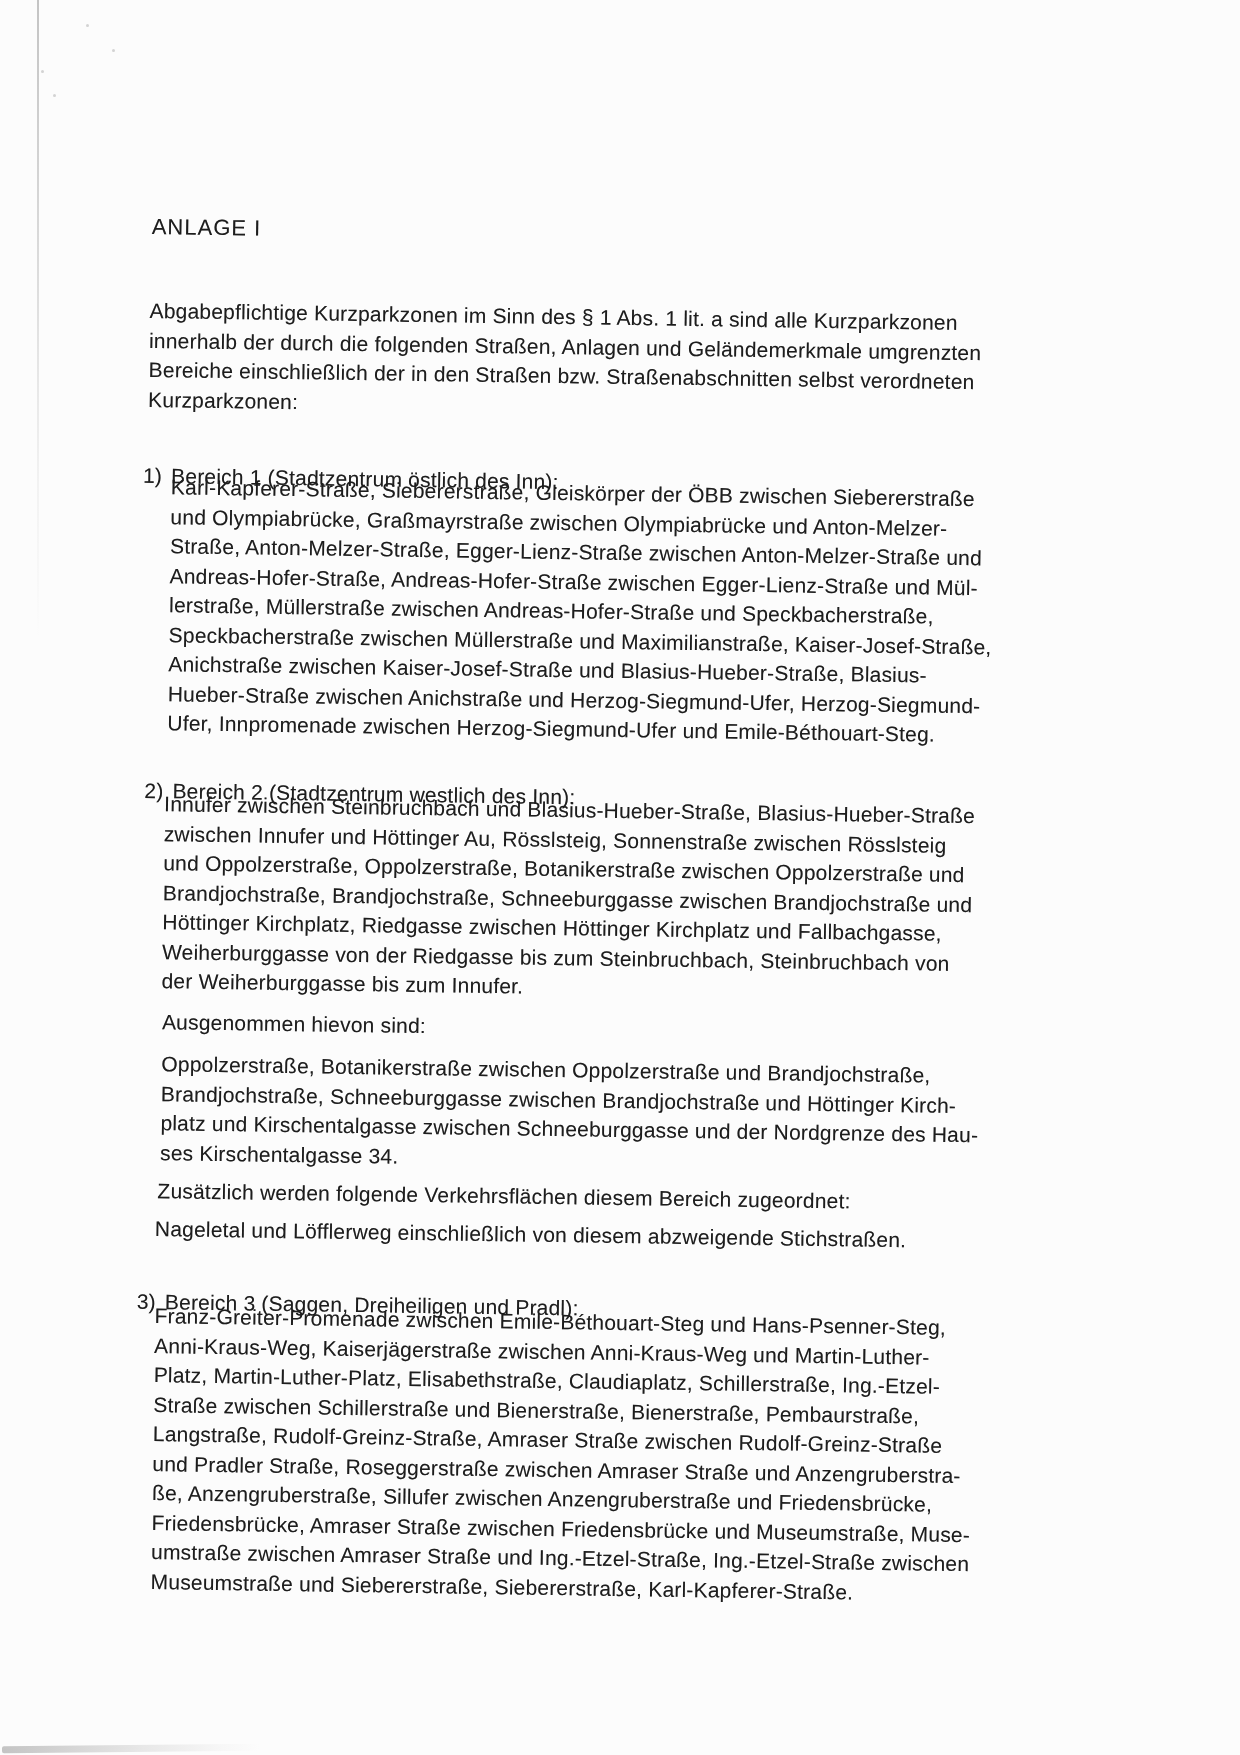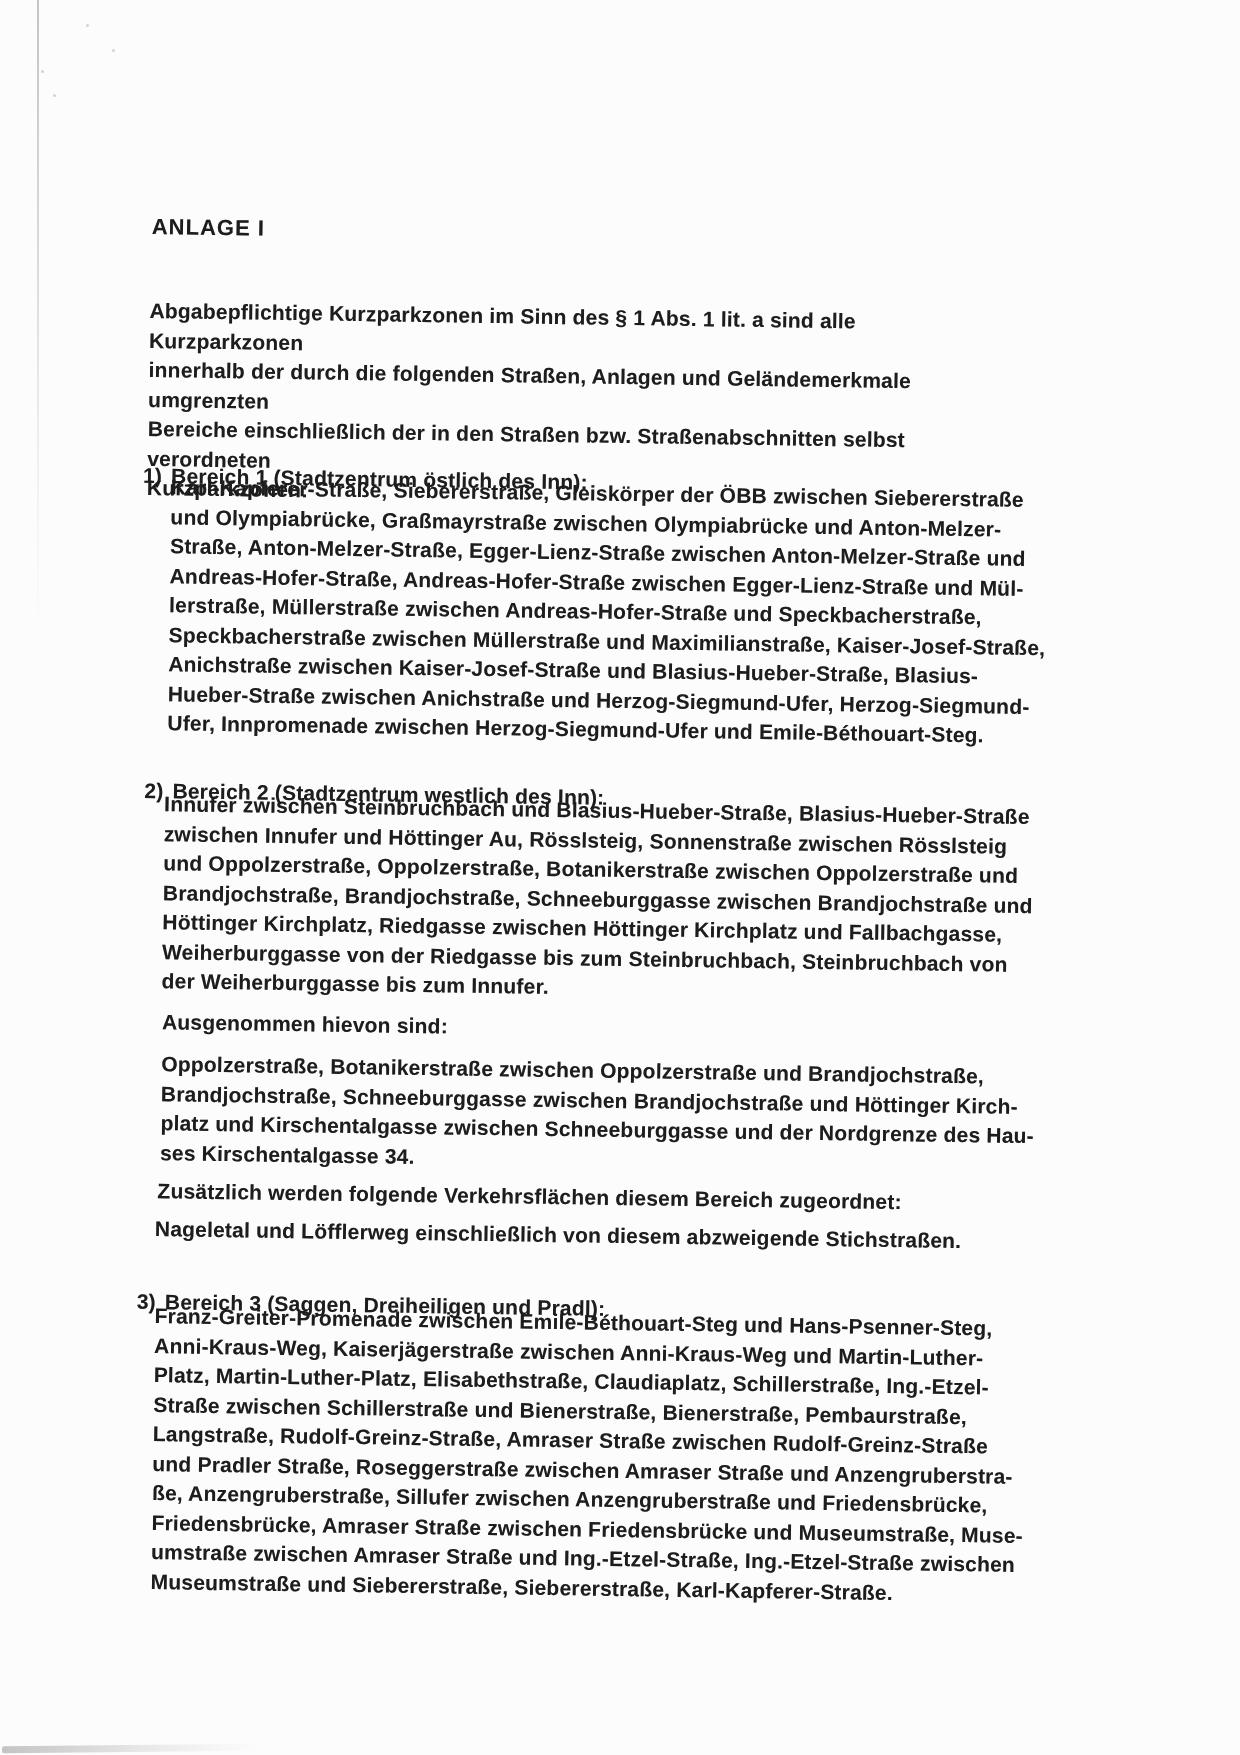--- a/index.html
+++ b/index.html
@@ -11,21 +11,20 @@
     width: 1240px;
     height: 1755px;
     overflow: hidden;
     position: relative;
     font-family: "Liberation Sans", sans-serif;
   }
   .page {
     position: absolute;
     inset: 0;
     background: #fcfcfc;
-    font-weight: bold;
   }
   
   .scan-edge-left {
     position: absolute;
     left: 37px;
     top: 0;
     width: 2px;
     height: 640px;
     background: linear-gradient(to bottom,
       rgba(150,150,150,0.55) 0%,

